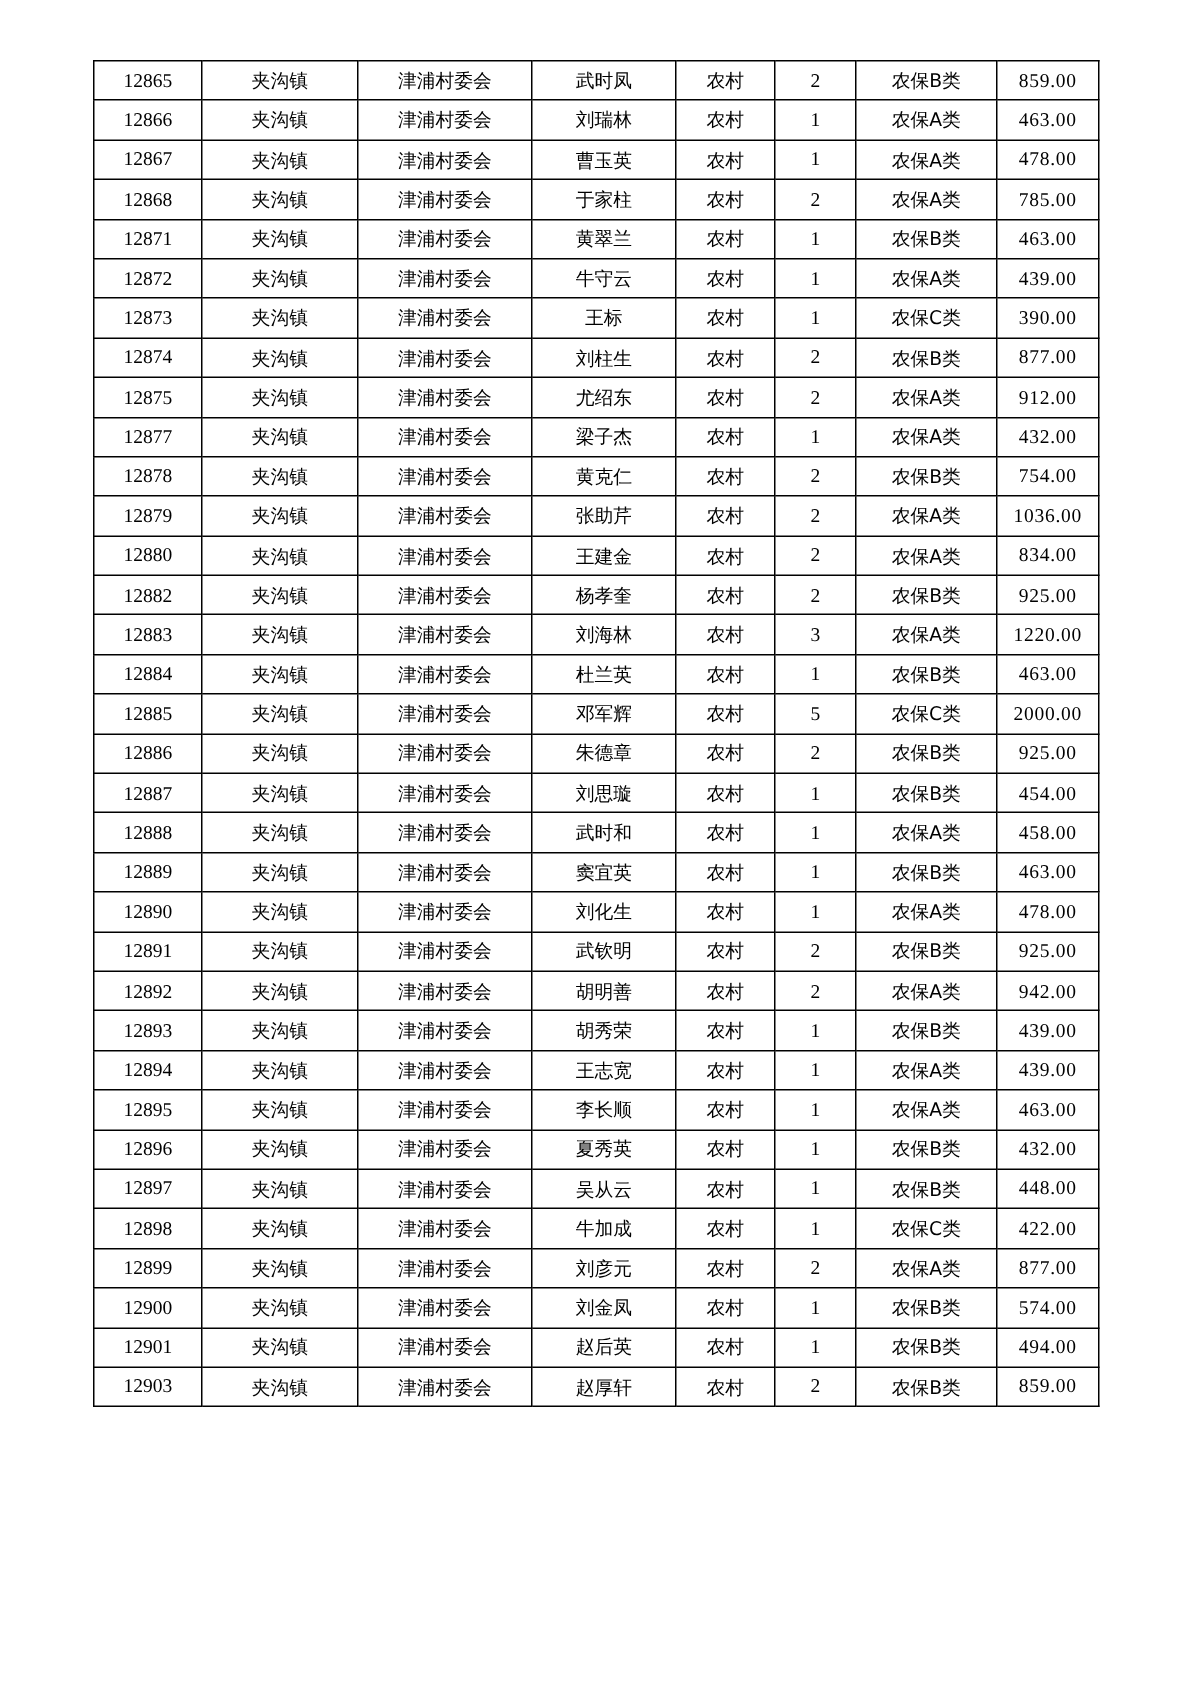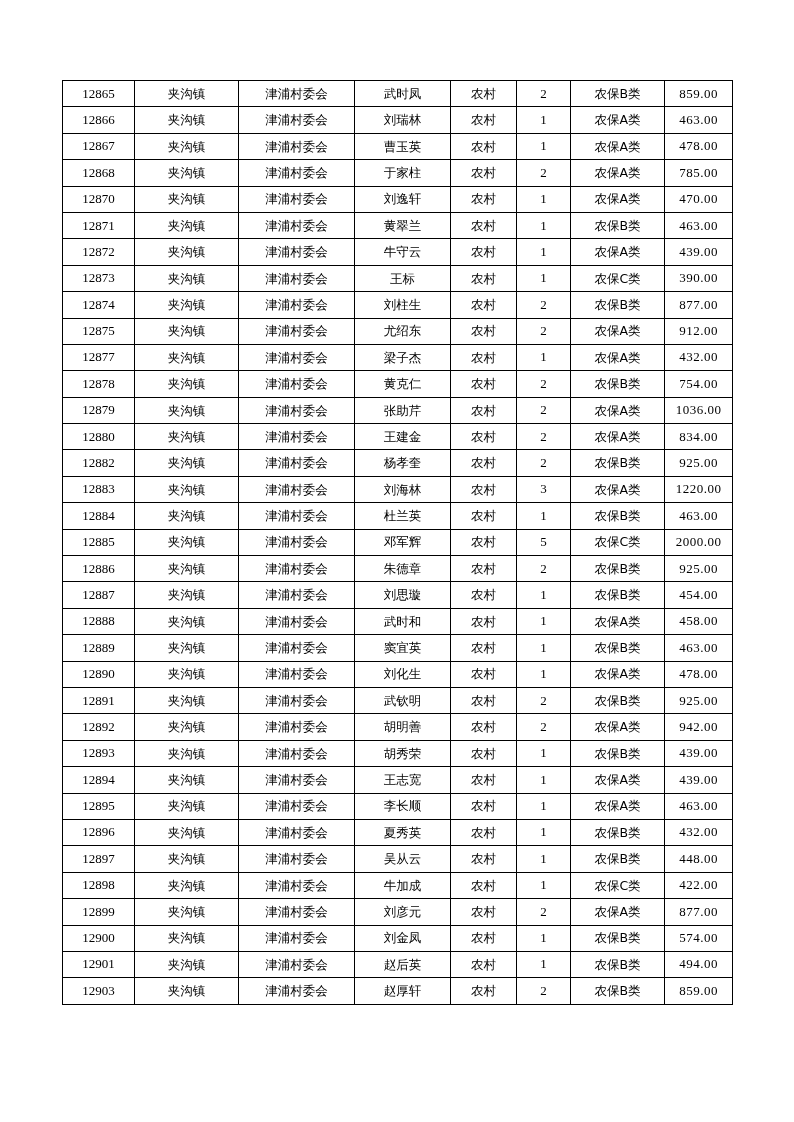--- a/index.html
+++ b/index.html
@@ -11,21 +11,21 @@
     width: 794px;
     height: 1122px;
     font-family: "Liberation Serif", "DejaVu Serif", serif;
     color: #000000;
   }
   .page {
     position: relative;
     width: 756px;
     height: 1122px;
     box-sizing: border-box;
-    padding: 80px 62px 0 62px;
+    padding: 40px 62px 0 62px;
   }
   table.data-table {
     border-collapse: collapse;
     table-layout: fixed;
     width: 670px;
     font-size: 13px;
   }
   table.data-table td {
     border: 1px solid #000000;
     height: 25.4px;
@@ -101,30 +101,20 @@
           <td class="id-cell">12868</td>
           <td class="cn-cell">夹沟镇</td>
           <td class="cn-cell">津浦村委会</td>
           <td class="cn-cell">于家柱</td>
           <td class="cn-cell">农村</td>
           <td class="num-cell">2</td>
           <td class="cn-cell">农保A类</td>
           <td class="amt-cell">785.00</td>
         </tr>
         <tr>
-          <td class="id-cell">12870</td>
-          <td class="cn-cell">夹沟镇</td>
-          <td class="cn-cell">津浦村委会</td>
-          <td class="cn-cell">刘逸轩</td>
-          <td class="cn-cell">农村</td>
-          <td class="num-cell">1</td>
-          <td class="cn-cell">农保A类</td>
-          <td class="amt-cell">470.00</td>
-        </tr>
-        <tr>
           <td class="id-cell">12871</td>
           <td class="cn-cell">夹沟镇</td>
           <td class="cn-cell">津浦村委会</td>
           <td class="cn-cell">黄翠兰</td>
           <td class="cn-cell">农村</td>
           <td class="num-cell">1</td>
           <td class="cn-cell">农保B类</td>
           <td class="amt-cell">463.00</td>
         </tr>
         <tr>

